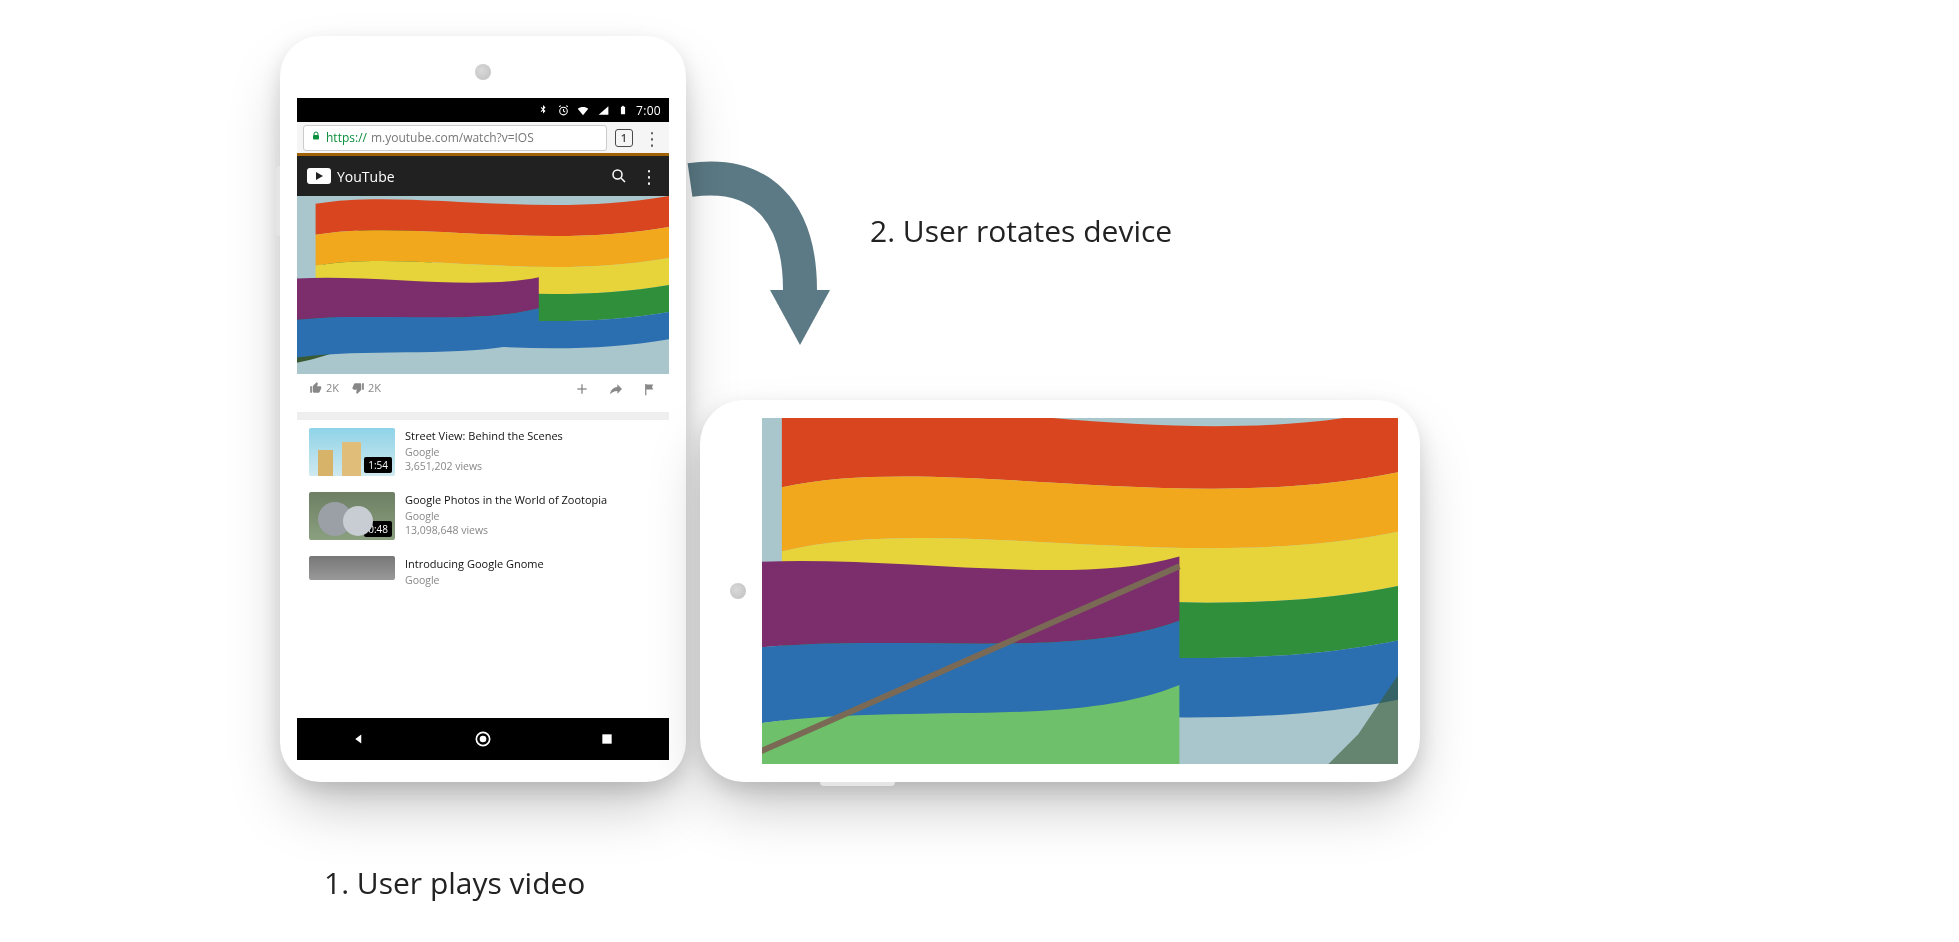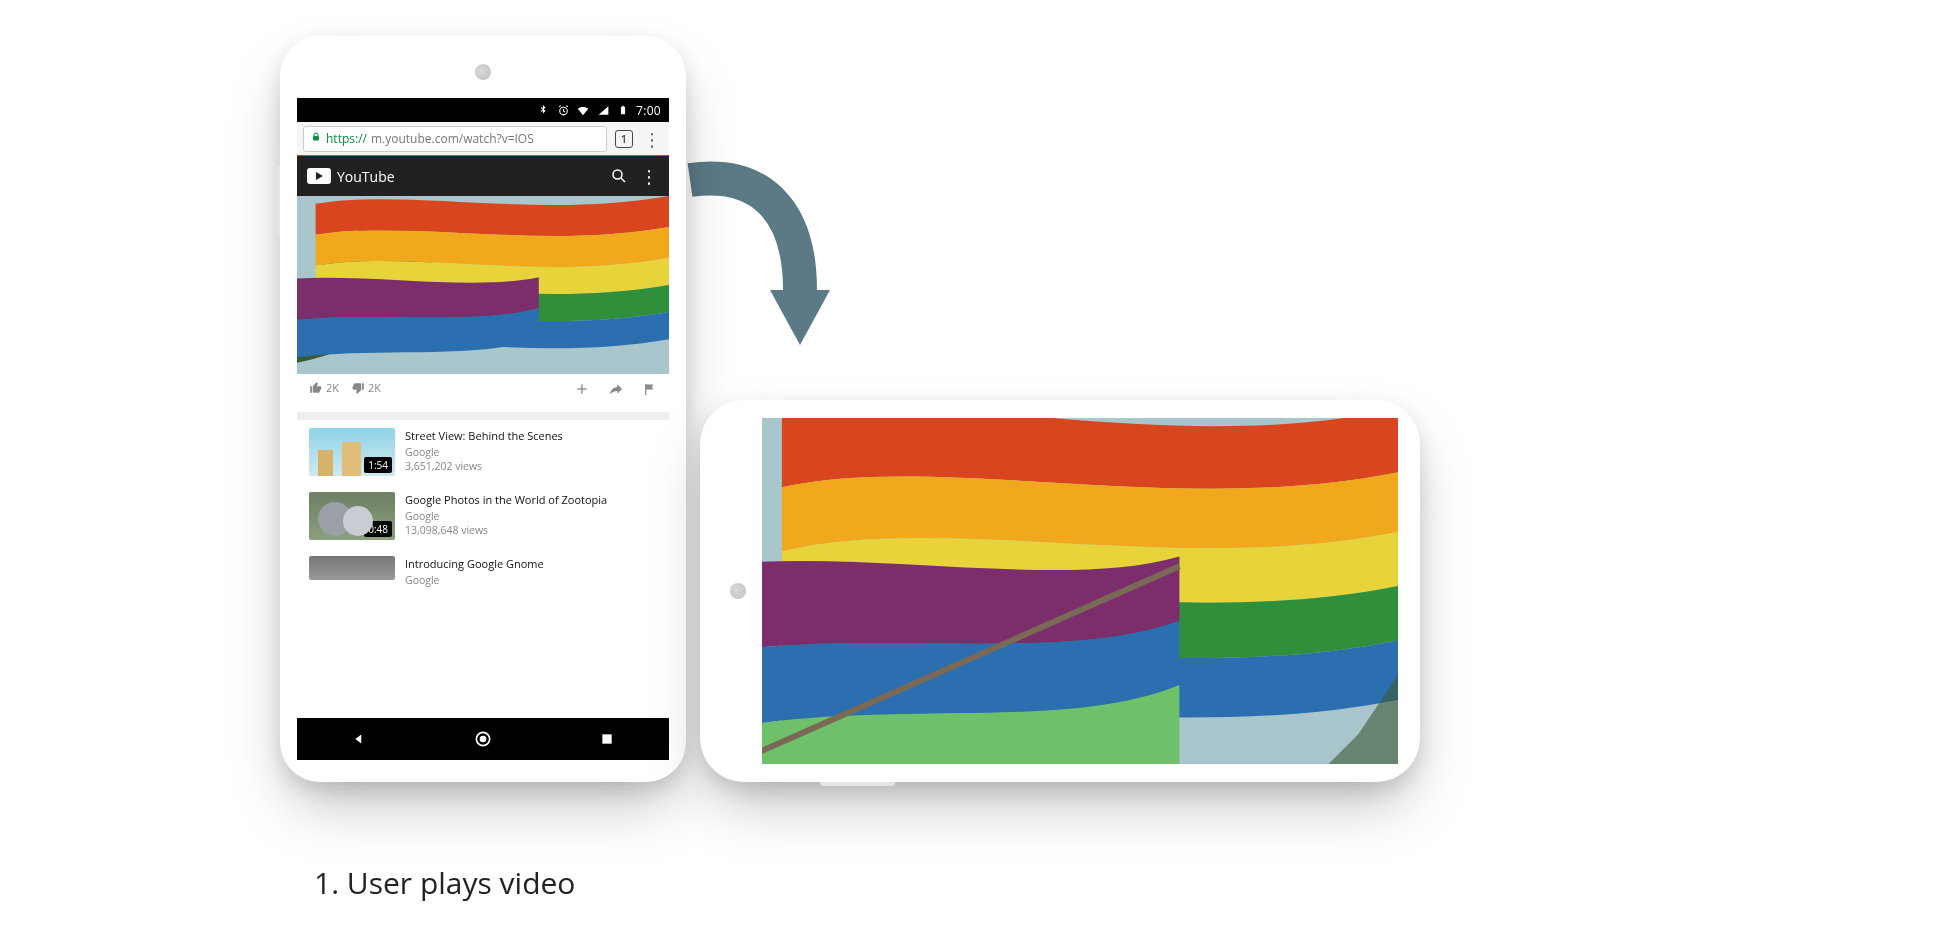--- a/index.html
+++ b/index.html
@@ -88,21 +88,21 @@
   .statusbar {
     height: 24px; background: #000; color:#fff;
     display:flex; align-items:center; justify-content:flex-end;
     padding: 0 8px; gap:6px; font-size:12px;
   }
   .statusbar .ico { width:14px; height:14px; display:inline-flex; align-items:center; justify-content:center; }
   .statusbar .time { font-weight:500; letter-spacing:0.3px; }
 
   
   .omnibar {
-    height: 34px; background:#f5f5f5; border-bottom:1px solid #a16207;
+    height: 34px; background:#f5f5f5; border-bottom:3px solid #a16207;
     display:flex; align-items:center; padding:0 6px; gap:8px;
   }
   .omnibox {
     flex:1; height:26px; background:#fff; border:1px solid #ccc; border-radius:3px;
     display:flex; align-items:center; padding:0 6px; gap:4px; overflow:hidden;
     font-size:12px; color:#555;
   }
   .omnibox .lock{ color:#0a8f3c; font-size:12px; }
   .omnibox .https{ color:#0a8f3c; }
   .omnibox .rest{ color:#777; white-space:nowrap; overflow:hidden; text-overflow:clip; }
@@ -171,21 +171,22 @@
     background:#000; display:flex; align-items:center; justify-content:space-around;
   }
   .navbar .nbtn{ color:#fff; width:22px; height:22px; display:flex; align-items:center; justify-content:center;}
 
 </style>
 </head>
 <body>
 
 <div class="stage">
 
-  <div class="caption" style="left:314px; top:862px;">1. User plays video</div>
+  <div class="caption" style="left:324px; top:862px;">1. User plays video</div>
+  <div class="caption" style="left:870px; top:210px;">2. User rotates device</div>
 
   <div class="arrow">
     <svg width="180" height="230" viewBox="0 0 180 230">
       <path d="M20 30 C90 20 130 60 130 140" fill="none" stroke="#5b7a85" stroke-width="34" stroke-linecap="butt"></path>
       <polygon points="100,140 160,140 130,195" fill="#5b7a85"></polygon>
     </svg>
   </div>
 
   <div class="phone-portrait">
     <div class="speaker"></div>

